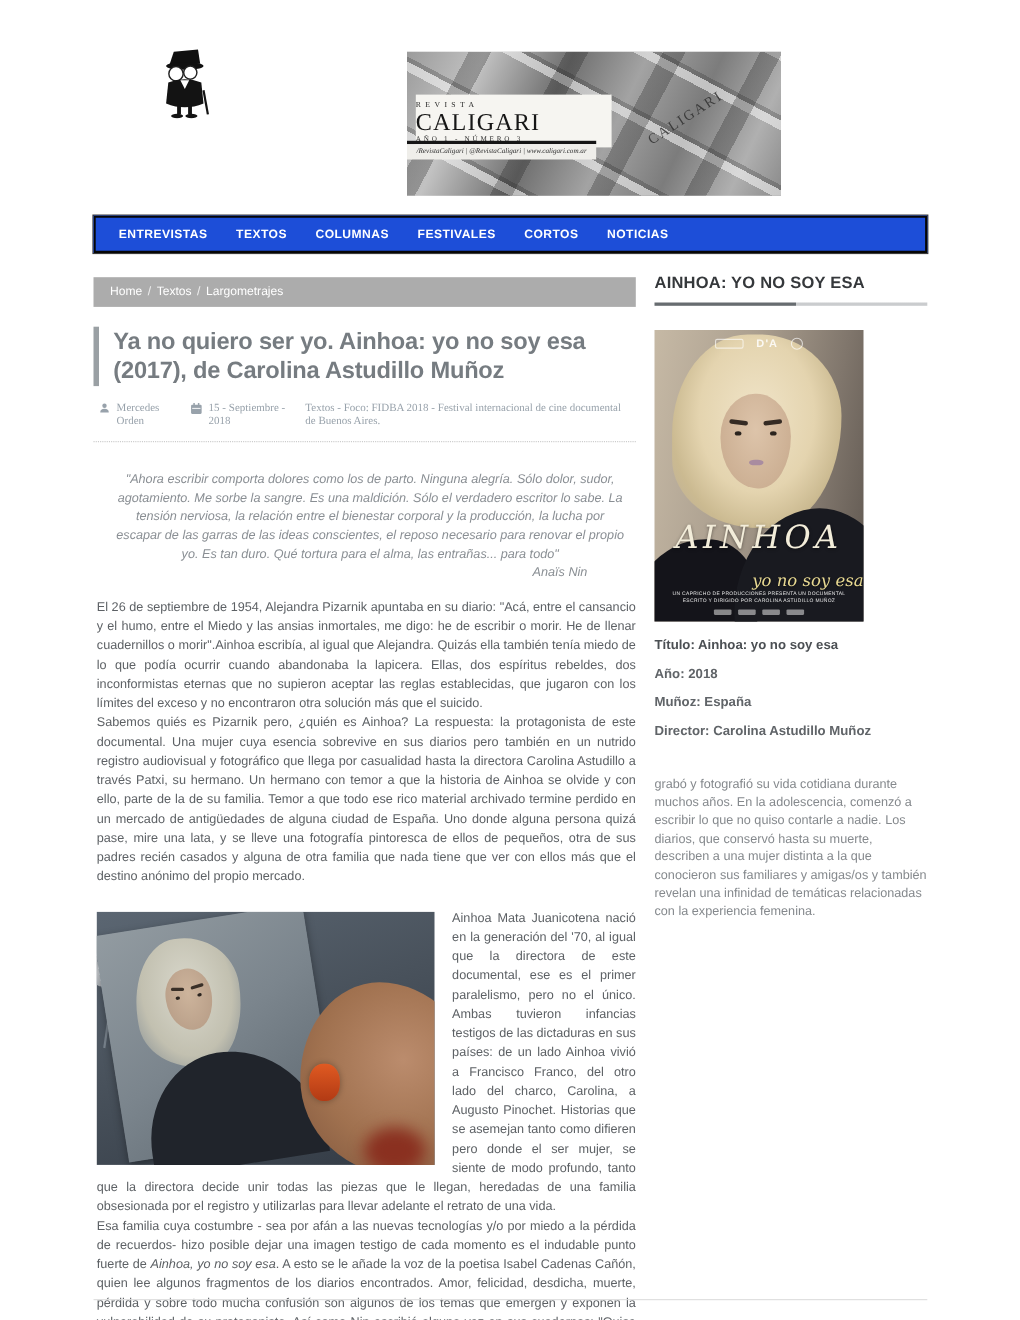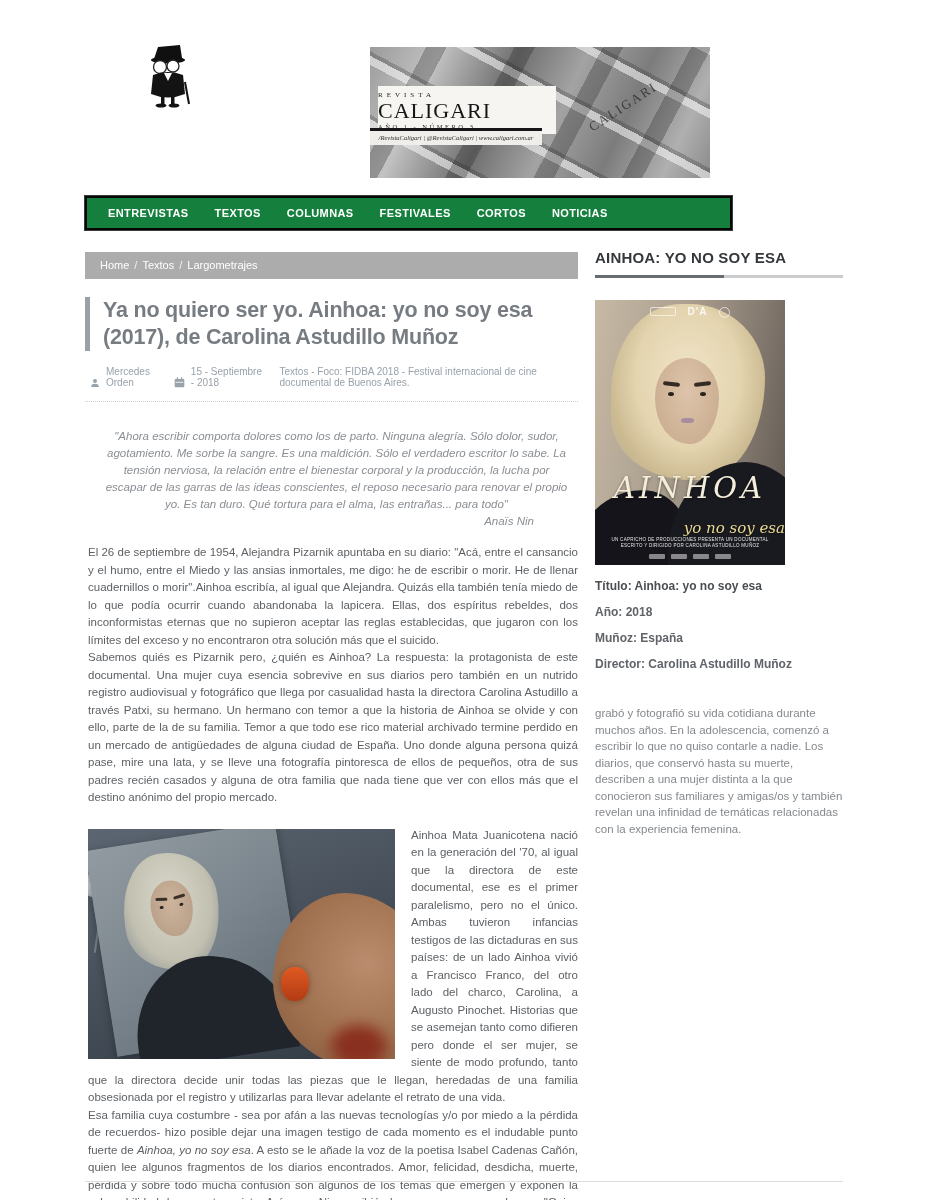--- a/index.html
+++ b/index.html
@@ -20,36 +20,36 @@
     background:repeating-linear-gradient(-62deg, rgba(20,20,20,0) 0 60px, rgba(30,30,30,.28) 60px 78px); }
   .banner-band { position:absolute; left:8px; top:39px; width:178px; background:#f6f5f1; text-align:left; padding:5px 0 4px; z-index:3; }
   .banner-label { font-family:"Liberation Serif", serif; font-size:7px; letter-spacing:4px; color:#1e1e1e; }
   .banner-title { font-family:"Liberation Serif", serif; font-size:22px; letter-spacing:1px; color:#161616; line-height:23px; }
   .banner-issue { font-family:"Liberation Serif", serif; font-size:6.5px; letter-spacing:2.5px; color:#2a2a2a; margin-top:1px; }
   .banner-rule { position:absolute; left:0; top:81px; width:172px; height:3px; background:#161616; z-index:3; }
   .banner-social { position:absolute; left:0; top:84px; width:172px; background:#efeeea; font-family:"Liberation Serif", serif; font-style:italic; font-size:6.5px; color:#2e2e2e; text-align:center; padding:3px 0 4px; z-index:3; }
   .banner-spine { position:absolute; right:48px; top:52px; transform:rotate(-33deg); font-family:"Liberation Serif", serif; font-size:13px; letter-spacing:2px; color:#2c2c2c; opacity:.8; z-index:2; }
 
   
-  .nav { position:absolute; left:0; top:196px; width:647px; height:34px; background:#15803d; display:flex; align-items:center; padding-left:10px; box-shadow:inset 0 0 0 2px #060606, 0 0 0 1px #3a3a3a; }
+  .nav { position:absolute; left:0; top:196px; width:758px; height:34px; background:#1d4ed8; display:flex; align-items:center; padding-left:10px; box-shadow:inset 0 0 0 2px #060606, 0 0 0 1px #3a3a3a; }
   .nav-item { color:#fff; font-size:11px; font-weight:bold; letter-spacing:.4px; padding:0 13px; cursor:pointer; line-height:34px; }
 
   
   .main { position:absolute; left:0; top:252px; width:758px; display:flex; gap:17px; }
   .left-col { width:493px; }
   .right-col { width:248px; }
 
   .breadcrumb { height:27px; background:#acacac; color:#fff; font-size:11px; line-height:26px; padding-left:15px; }
   .crumb { cursor:pointer; }
   .crumb-sep { margin:0 5px; color:#f0f0f0; }
 
   .article-head { margin-top:18px; border-left:5px solid #9aa0a4; padding-left:13px; }
   .article-title { font-size:21.5px; line-height:27px; font-weight:bold; color:#767c81; letter-spacing:-0.2px; width:470px; }
 
-  .meta { margin-top:15px; padding-left:5px; display:flex; align-items:flex-end; gap:6px; font-size:10px; color:#98a2ab; }
+  .meta { margin-top:15px; padding-left:5px; display:flex; align-items:flex-start; gap:6px; font-size:10px; color:#98a2ab;font-family:Liberation Serif, serif; }
   .meta svg { flex:0 0 auto; }
   .meta-item { margin-right:6px; }
 
   .dotted { margin-top:13px; border-top:1px dotted #ccc; height:0; }
 
   .quote { margin:26px 8px 0 18px; font-style:italic; font-size:11.5px; line-height:17px; color:#8a8f94; text-align:center; }
   .quote-attr { margin-top:2px; text-align:right; padding-right:44px; font-style:italic; font-size:11.5px; color:#8a8f94; }
 
   .body-text { margin-top:17px; padding-left:3px; font-size:11.5px; line-height:17.5px; color:#5d6165; text-align:justify; }
   .body-text p { margin:0; }
@@ -85,21 +85,21 @@
     background:linear-gradient(100deg,#c6b9a5 0%,#ab9f8f 40%,#80766c 75%,#5e564f 100%); }
   .poster-hair { position:absolute; left:16px; top:4px; width:154px; height:176px; border-radius:48% 52% 45% 55%/55% 45% 62% 38%;
     background:radial-gradient(ellipse at 50% 42%, #f0e4c8 0%, #e4d4af 48%, #cbba91 72%, rgba(190,175,140,0) 100%); }
   .poster-face { position:absolute; left:60px; top:58px; width:64px; height:86px; border-radius:50% 50% 46% 54%/46% 46% 56% 54%;
     background:radial-gradient(ellipse at 50% 38%, #ddc4aa, #c6a88b); }
   .po-brow { position:absolute; width:17px; height:4px; background:#352b24; border-radius:2px; }
   .po-eye { position:absolute; width:6px; height:4px; background:#2b241e; border-radius:50%; }
   .po-lips { position:absolute; left:26px; top:60px; width:13px; height:5px; background:#a98ca0; border-radius:40%; }
   .poster-jacket-l { position:absolute; left:-24px; bottom:-20px; width:120px; height:96px; background:#14141a; border-radius:60% 40% 0 0/90% 60% 0 0; transform:rotate(6deg); }
   .poster-jacket-r { position:absolute; right:-28px; bottom:-16px; width:150px; height:118px; background:#191a20; border-radius:55% 45% 0 0/85% 70% 0 0; transform:rotate(-7deg); }
-  .poster-logos { position:absolute; left:0; top:7px; width:100%; display:flex; justify-content:center; gap:12px; z-index:4; opacity:.85; }
+  .poster-logos { position:absolute; left:0; top:7px; width:100%; display:flex; justify-content:center; gap:12px; align-items:center; z-index:4; opacity:.85; }
   .poster-logo-ghost { width:26px; height:9px; border:1px solid rgba(255,255,255,.75); border-radius:2px; }
   .poster-logo-da { color:#fff; font-weight:bold; font-size:10px; letter-spacing:1px; line-height:1; }
   .poster-logo-laurel { width:11px; height:11px; border:1px solid rgba(255,255,255,.8); border-radius:50%; }
   .poster-title { position:absolute; left:0; bottom:60px; width:100%; text-align:center; z-index:4;
     font-family:"DejaVu Serif", serif; font-style:italic; font-size:29px; letter-spacing:4px; color:#f3edda; text-shadow:0 1px 3px rgba(0,0,0,.45); }
   .poster-subtitle { position:absolute; left:0; bottom:28px; width:100%; text-align:right; z-index:4;
     font-family:"DejaVu Serif", serif; font-style:italic; font-size:15px; color:#e9da92; text-shadow:0 1px 2px rgba(0,0,0,.45); }
   .poster-credits { position:absolute; left:0; bottom:16px; width:100%; padding:0 12px; text-align:center; z-index:4;
     font-size:4.5px; line-height:6px; color:#e8e8e8; letter-spacing:.3px; }
   .poster-badges { position:absolute; left:0; bottom:6px; width:100%; display:flex; justify-content:center; gap:6px; z-index:4; }

